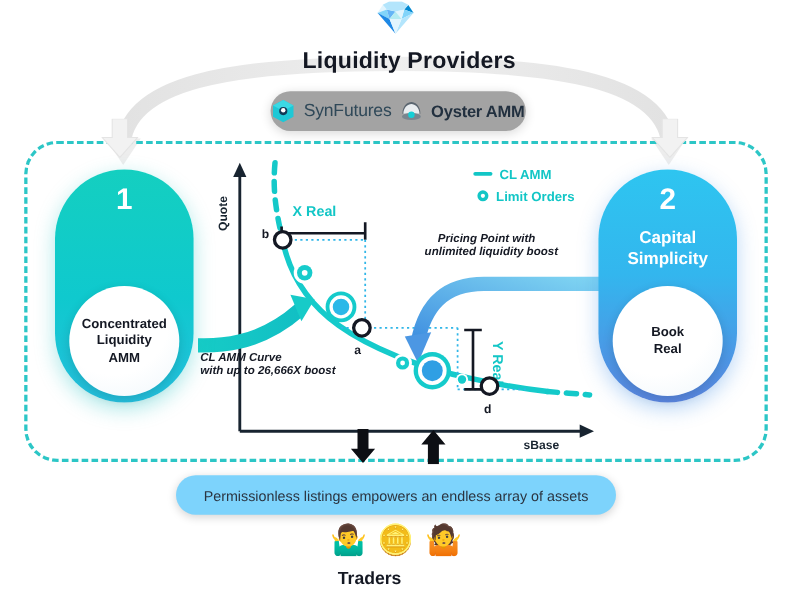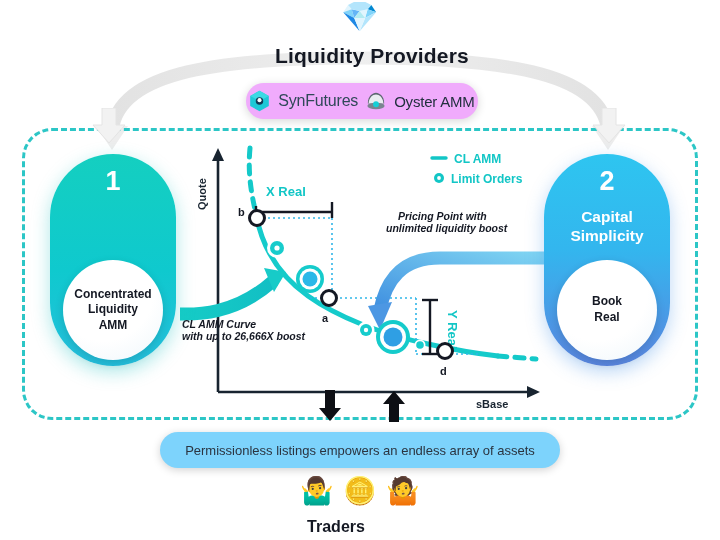--- a/index.html
+++ b/index.html
@@ -17,25 +17,25 @@
 
   
   .lp-title{
     position:absolute;left:12px;top:44px;width:720px;text-align:center;
     font-size:21px;font-weight:bold;color:#141823;letter-spacing:.2px;z-index:6;
   }
   .gem{position:absolute;left:0;top:2px;width:720px;text-align:center;font-size:30px;line-height:1;z-index:6;}
 
   
   .brand-pill{
-    position:absolute;left:246px;top:83px;width:232px;height:36px;background:#f0abfc;
+    position:absolute;left:246px;top:83px;width:232px;height:36px;background:#a3a3a3;
     border-radius:18px;box-shadow:0 2px 10px rgba(0,0,0,.16);
     display:flex;align-items:center;justify-content:center;gap:8px;z-index:7;
   }
-  .brand-name{font-size:15px;font-weight:normal;color:#22303f;letter-spacing:-.2px;}
+  .brand-name{font-size:15px;font-weight:bold;color:#22303f;letter-spacing:-.2px;}
   .brand-name.syn{color:#2f4858;font-weight:500;font-size:16px;}
   .logo-hex{width:21px;height:22px;flex:0 0 auto;}
   .oyster-ic{width:20px;height:18px;flex:0 0 auto;}
 
   
   .capsule{
     position:absolute;width:126px;height:212px;border-radius:63px;
     display:flex;flex-direction:column;align-items:center;z-index:5;
   }
   .cap-left{left:50px;top:154px;background:linear-gradient(180deg,#14cfc0 0%,#0fc9ce 55%,#25bfdd 100%);

